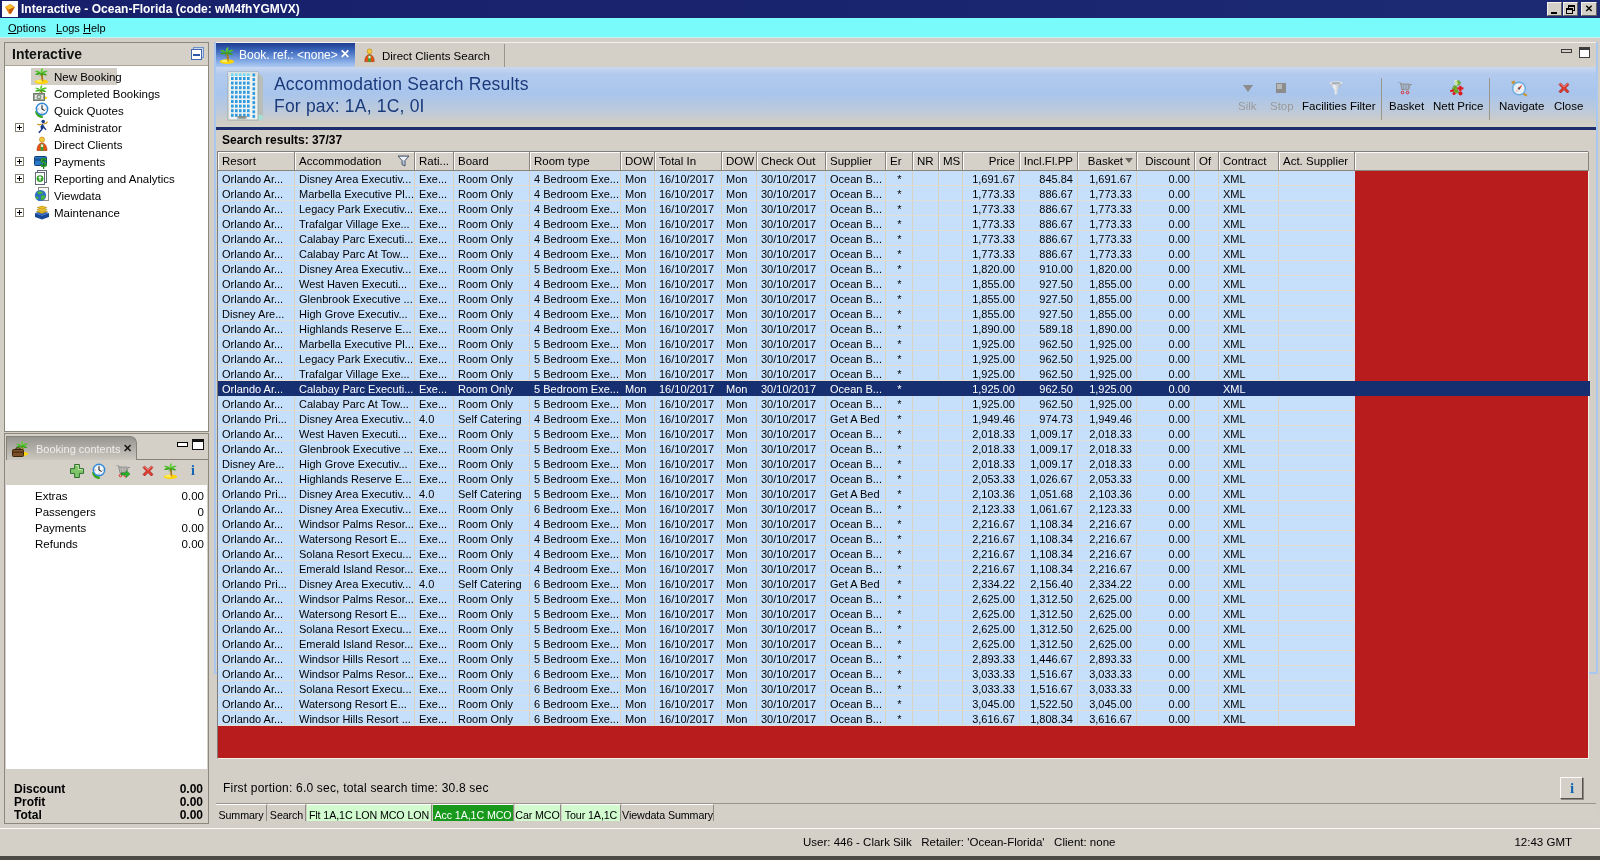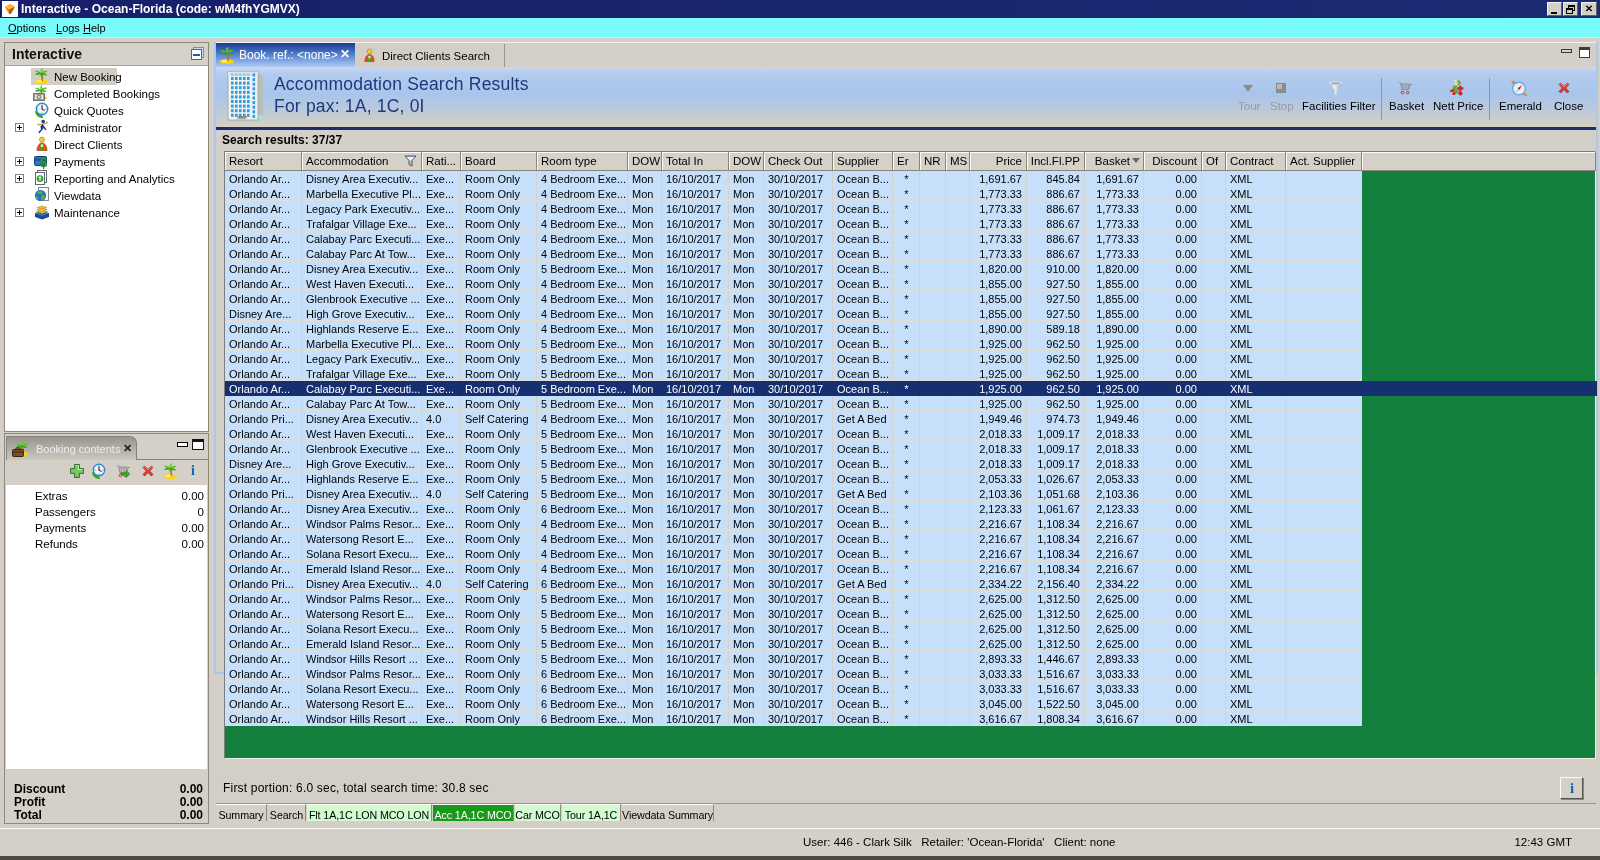--- a/index.html
+++ b/index.html
@@ -403,30 +403,30 @@
 <circle cx="10" cy="8.5" r="7" fill="#6aace0"></circle>
 <circle cx="10" cy="8.5" r="5.6" fill="#e8f0f8"></circle>
 <path d="M6.5 12.5 L9 8 L13.5 4.5 L11 9 Z" fill="#e83820"></path>
 <path d="M6.5 12.5 L9 8 L10.2 9.2 Z" fill="#f8f8f8"></path>
 <circle cx="10" cy="8.5" r="1" fill="#405060"></circle>
 </svg>
 <svg width="16" height="16" viewBox="0 0 16 16" style="position:absolute;left:1340px;top:13px">
 <path d="M3 4.6 L4.6 3 L8 6.4 L11.4 3 L13 4.6 L9.6 8 L13 11.4 L11.4 13 L8 9.6 L4.6 13 L3 11.4 L6.4 8 Z" fill="#e23c30" stroke="#a01818" stroke-width="0.7"></path>
 <path d="M3.6 4.5 L4.5 3.6 L8 7 L11.5 3.6 L12.4 4.5" stroke="#f49088" stroke-width="0.8" fill="none"></path>
 </svg>
-<div class="tx" style="left:1022px;top:33px;font-size:11.5px;color:#9a9a9a">Tour</div>
+<div class="tx" style="left:1022px;top:33px;font-size:11.5px;color:#9a9a9a">Silk</div>
 <div class="tx" style="left:1054px;top:33px;font-size:11.5px;color:#9a9a9a">Stop</div>
 <div class="tx" style="left:1086px;top:33px;font-size:11.5px;color:#000">Facilities Filter</div>
 <div class="tx" style="left:1173px;top:33px;font-size:11.5px;color:#000">Basket</div>
 <div class="tx" style="left:1217px;top:33px;font-size:11.5px;color:#000">Nett Price</div>
-<div class="tx" style="left:1283px;top:33px;font-size:11.5px;color:#000">Emerald</div>
+<div class="tx" style="left:1283px;top:33px;font-size:11.5px;color:#000">Navigate</div>
 <div class="tx" style="left:1338px;top:33px;font-size:11.5px;color:#000">Close</div>
 </div>
     <div class="tx" style="left:6px;top:91px;font-size:12px;font-weight:bold;color:#000">Search results: 37/37</div>
-    <div class="ab" style="left:8px;top:109px;width:1372px;height:608px;background:#15803d;border-top:1px solid #7d7d7d;border-left:1px solid #7d7d7d;border-right:1px solid #f0efe8;border-bottom:1px solid #f0efe8">
+    <div class="ab" style="left:1px;top:109px;width:1372px;height:608px;background:#b91c1c;border-top:1px solid #7d7d7d;border-left:1px solid #7d7d7d;border-right:1px solid #f0efe8;border-bottom:1px solid #f0efe8">
       <div class="ab" style="left:0;top:0;width:1372px;height:19px">
         <div class="ab" style="left:0px;top:0;width:77px;height:19px;background:#d5d1c9;border-right:1px solid #8a857c;border-bottom:1px solid #8a857c;box-shadow:inset 1px 1px 0 #fdfcf8">
           <div class="tx" style="left:4px;top:2.5px;font-size:11.5px;color:#000">Resort</div>
         </div>
         <div class="ab" style="left:77px;top:0;width:120px;height:19px;background:#d5d1c9;border-right:1px solid #8a857c;border-bottom:1px solid #8a857c;box-shadow:inset 1px 1px 0 #fdfcf8">
           <svg width="13" height="12" viewBox="0 0 13 12" style="position:absolute;left:102px;top:3px">
 <path d="M1 1 L12 1 L8 5.5 L8 11 L5 9.5 L5 5.5 Z" fill="#b8c8e0" stroke="#404858" stroke-width="0.9"></path>
 <path d="M2.6 2 L10.4 2 L7.3 5.2 L5.7 5.2 Z" fill="#f0f4fa"></path>
 </svg>
           <div class="tx" style="left:4px;top:2.5px;font-size:11.5px;color:#000">Accommodation</div>

